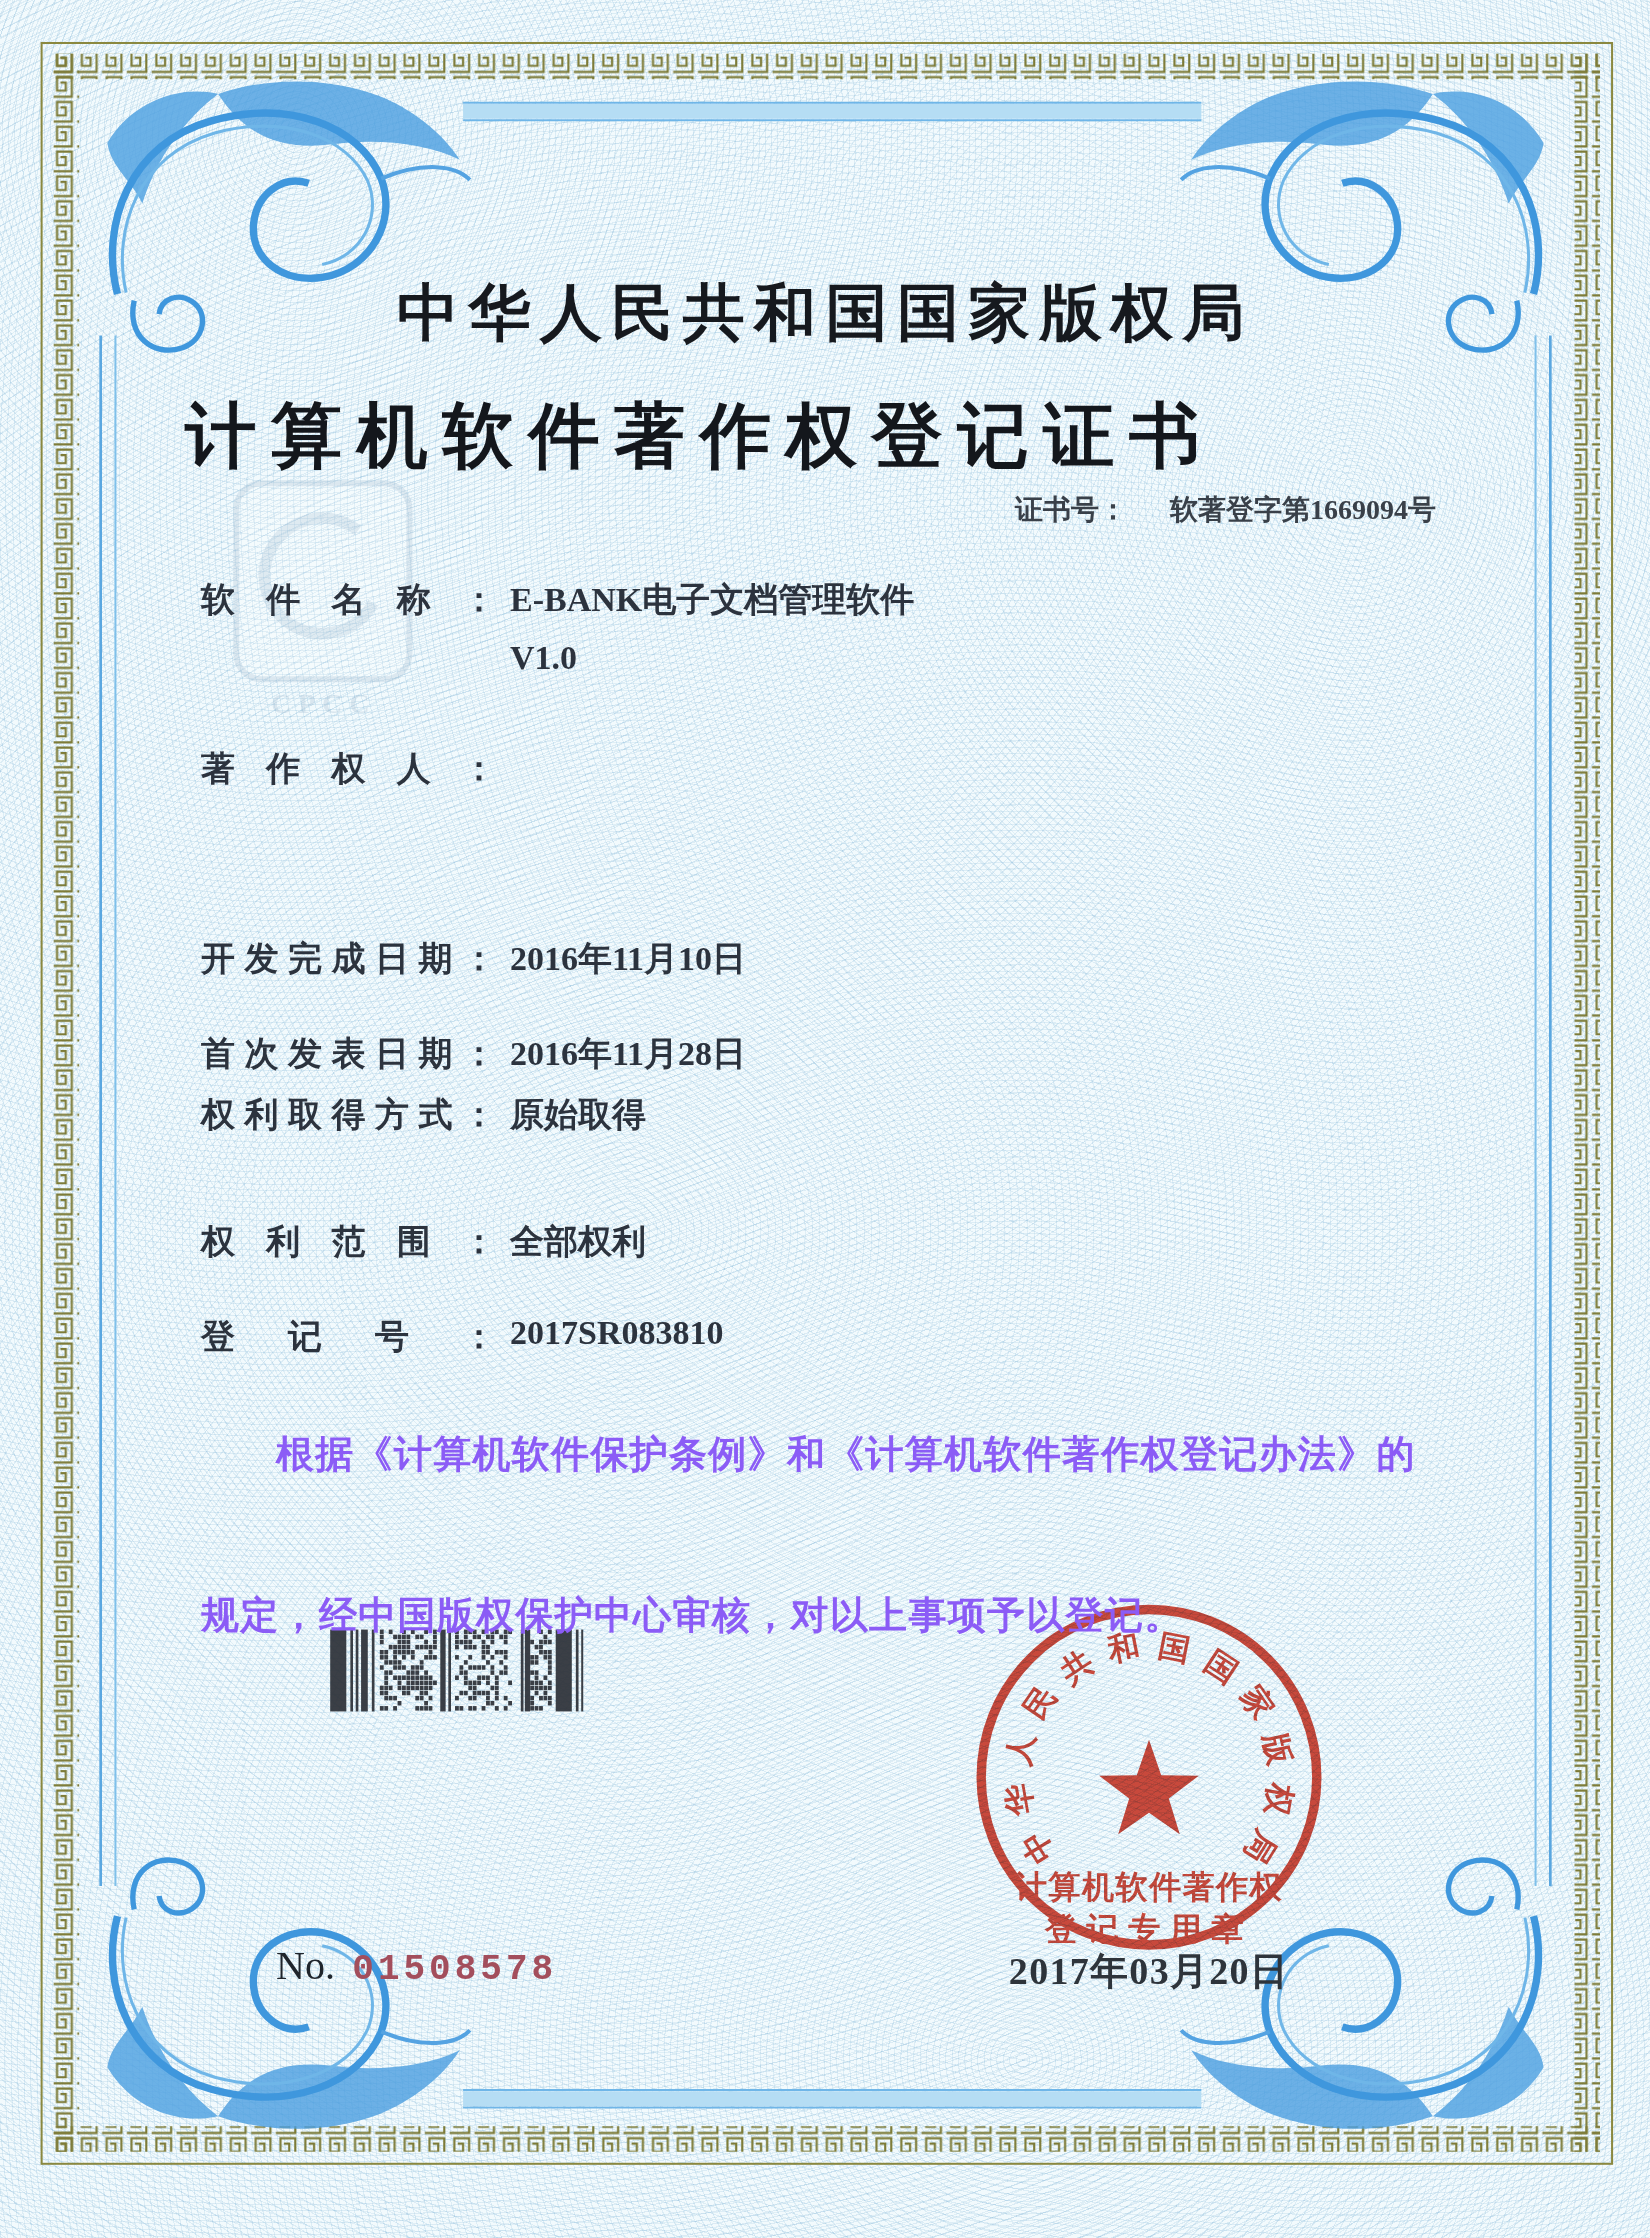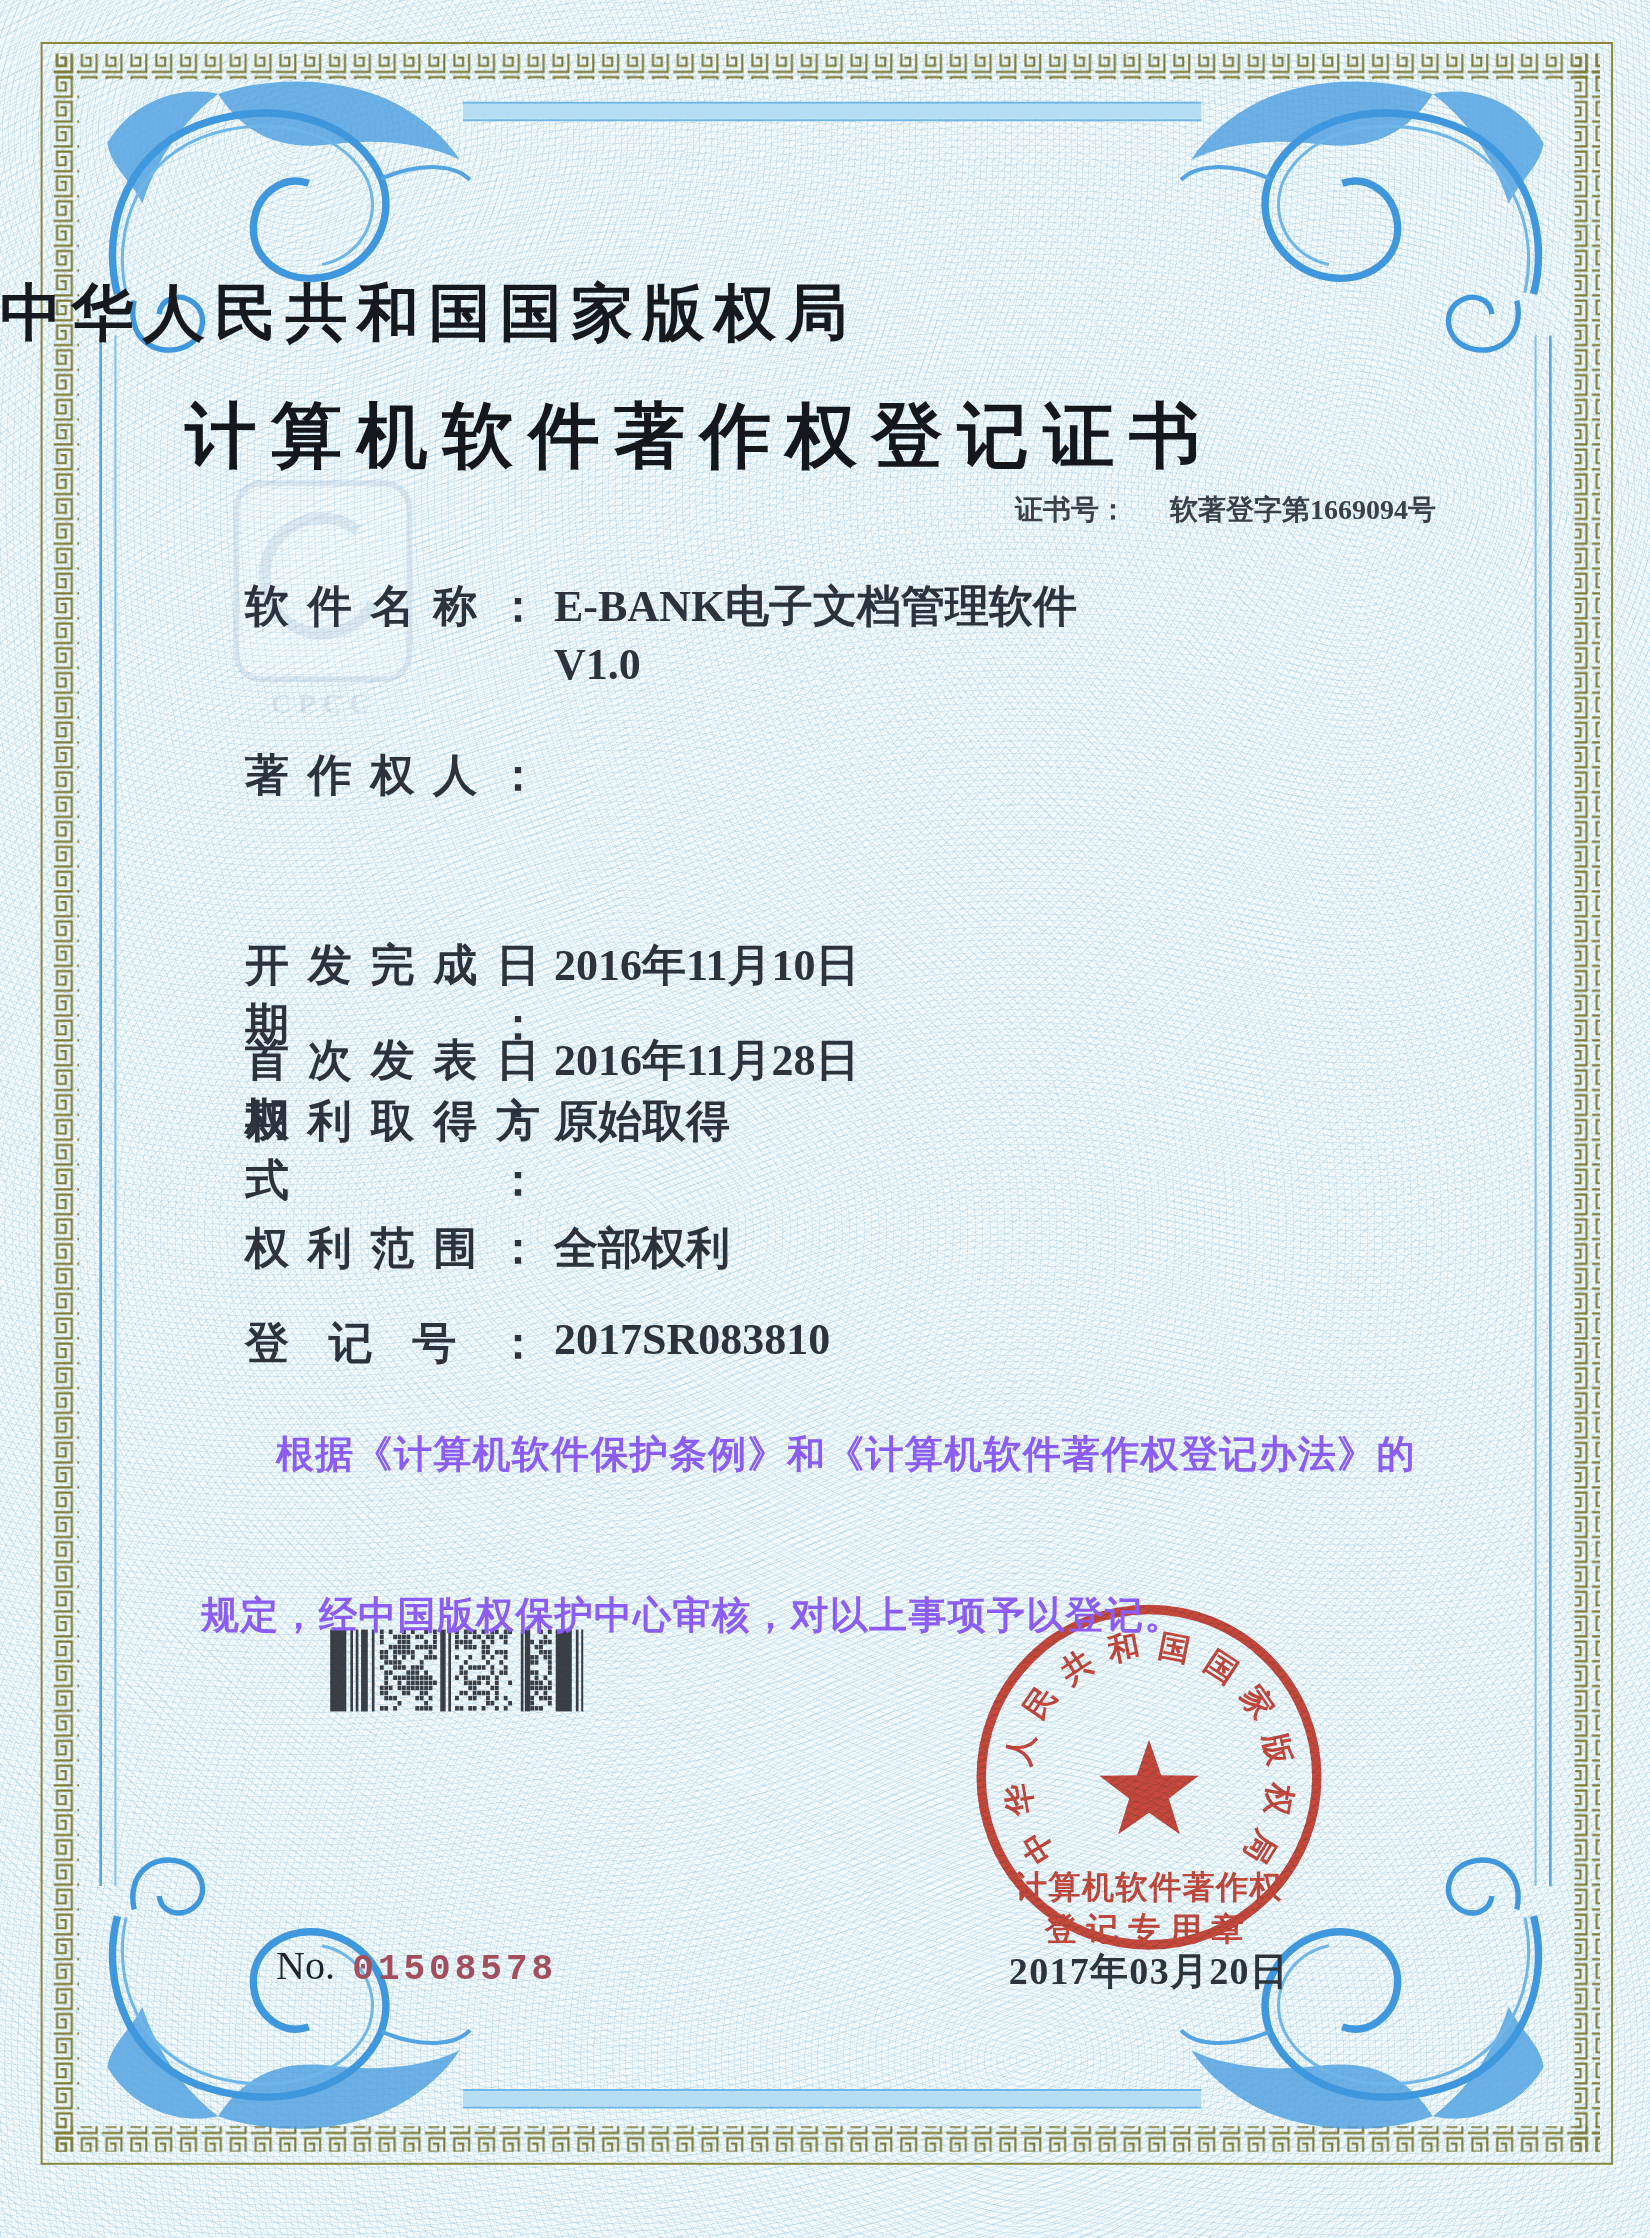--- a/index.html
+++ b/index.html
@@ -8,27 +8,27 @@
     font-family:"Liberation Serif",serif;
     background:
       repeating-radial-gradient(circle at 18% 6%,  rgba(122,176,212,0.20) 0 1.1px, rgba(0,0,0,0) 1.1px 6px),
       repeating-radial-gradient(circle at 82% 22%, rgba(122,176,212,0.18) 0 1.1px, rgba(0,0,0,0) 1.1px 6.7px),
       repeating-radial-gradient(circle at 38% 55%, rgba(122,176,212,0.16) 0 1.1px, rgba(0,0,0,0) 1.1px 7.4px),
       repeating-radial-gradient(circle at 62% 92%, rgba(122,176,212,0.18) 0 1.1px, rgba(0,0,0,0) 1.1px 6.4px),
       #f2fafd;
   }
   #deco{position:absolute;left:0;top:0;width:1651px;height:2239px;}
   .txt{position:absolute;white-space:nowrap;}
-  .title1{top:271px;left:0;width:1651px;font-size:62px;font-weight:700;
+  .title1{top:271px;left:0;width:1651px;text-align:center;font-size:62px;font-weight:700;
           letter-spacing:9.4px;color:#16191e;}
   .title2{top:389px;left:0;width:1400px;text-align:center;font-size:71px;font-weight:700;
           letter-spacing:14.8px;color:#14171c;}
   .certno{top:491px;left:1015px;font-size:28px;font-weight:700;color:#394049;}
   .certno .val{margin-left:43px;}
-  .row{position:absolute;left:201px;width:1275px;font-size:44px;font-weight:700;color:#2c333e;margin-left:44px;}
+  .row{position:absolute;left:201px;width:1275px;font-size:34px;font-weight:700;color:#2c333e;}
   .row .label{display:inline-block;width:295px;text-align:justify;text-align-last:justify;}
   .row .value{position:absolute;left:309px;top:0;white-space:nowrap;}
   .row .value2{position:absolute;left:309px;top:62px;white-space:nowrap;}
   .r1{top:577px}.r2{top:746px}.r3{top:936px}.r4{top:1031px}
   .r5{top:1092px}.r6{top:1219px}.r7{top:1314px}
   .para{position:absolute;left:201px;width:1275px;font-size:38px;font-weight:600;
         color:#8b5cf6;letter-spacing:1.3px;white-space:nowrap;}
   .p1{top:1429px;padding-left:75px;}
   .p2{top:1590px;}
   .issue-date{position:absolute;top:1946px;left:1149px;transform:translateX(-50%);

